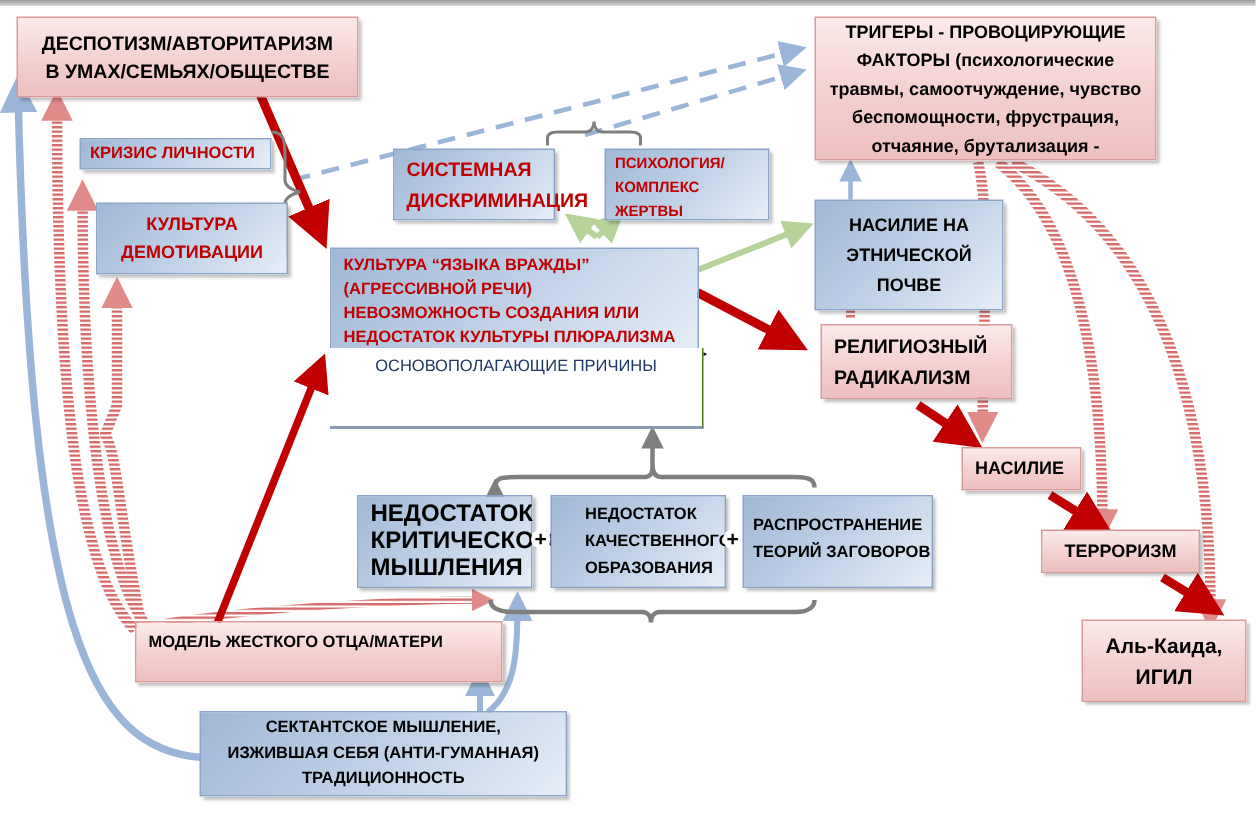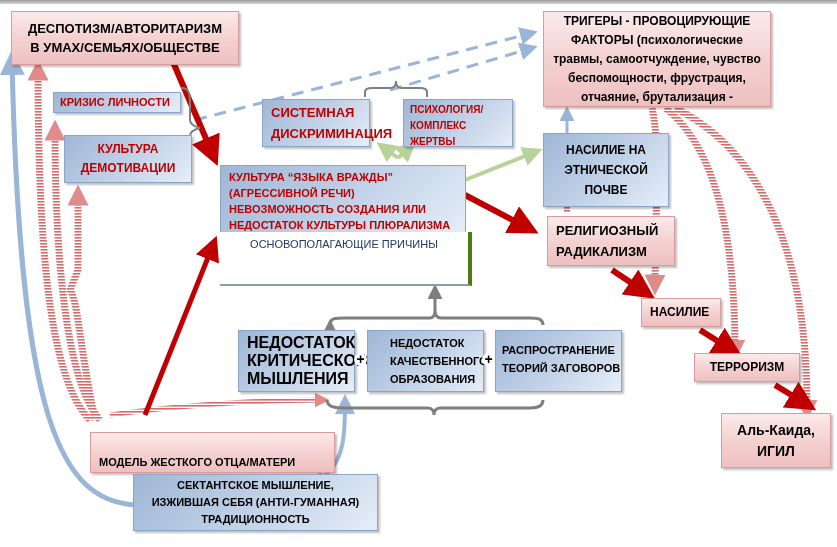--- a/index.html
+++ b/index.html
@@ -12,21 +12,21 @@
          display:flex; flex-direction:column; justify-content:center; }
   .red { background:linear-gradient(180deg,#fbeaea 0%,#f4cfcf 55%,#eec0c0 100%);
          border:1px solid #d99a9a; box-shadow:2px 2px 2px rgba(0,0,0,0.25); color:#000; }
   .blue { background:linear-gradient(135deg,#9fb7d6 0%,#c3d3e8 55%,#e6eef8 100%);
           border:1px solid #8aa5c8; box-shadow:2px 2px 2px rgba(0,0,0,0.25); color:#000; }
   .txt-red { color:#c00000; }
   .center { text-align:center; align-items:center; }
   .plus { position:absolute; width:13px; height:13px; border-radius:50%; background:#fff;
           color:#000; font-weight:bold; font-size:14px; line-height:12px; text-align:center; }
   .foundation { position:absolute; left:220px; top:232px; width:248px; height:52px;
-                border-right:4px solid #4d7c0f; border-bottom:2px solid #8a9ab0; background:#fff; }
+                border-right:1px solid #4d7c0f; border-bottom:2px solid #8a9ab0; background:#fff; }
   .foundation-label { position:absolute; left:0; width:248px; top:6px; text-align:center;
                       font-size:11px; color:#1f3864; }
 </style>
 </head>
 <body>
 
 <div class="topbar"></div>
 
 <svg class="links" viewBox="0 0 837 547">
   <defs>
@@ -157,19 +157,19 @@
 <div class="box blue" style="left:367px;top:330px;width:117px;height:62px;padding-left:22px;font-size:11px;line-height:18px;">
   <span>НЕДОСТАТОК КАЧЕСТВЕННОГО ОБРАЗОВАНИЯ</span>
 </div>
 
 <div class="plus" style="left:482px;top:353px;">+</div>
 
 <div class="box blue" style="left:495px;top:330px;width:127px;height:62px;padding-left:6px;font-size:11px;line-height:18px;justify-content:flex-start;padding-top:10px;">
   <span>РАСПРОСТРАНЕНИЕ ТЕОРИЙ ЗАГОВОРОВ</span>
 </div>
 
-<div class="box red" style="left:90px;top:414px;width:245px;height:41px;padding-left:8px;font-size:11px;justify-content:flex-end;padding-top:4px;margin-top:18px;">
+<div class="box red" style="left:90px;top:414px;width:245px;height:41px;padding-left:8px;font-size:11px;justify-content:flex-start;padding-top:4px;">
   <span>МОДЕЛЬ ЖЕСТКОГО ОТЦА/МАТЕРИ</span>
 </div>
 
 <div class="box blue center" style="left:133px;top:474px;width:245px;height:57px;padding:0 8px;font-size:11px;line-height:17px;">
   <span>СЕКТАНТСКОЕ МЫШЛЕНИЕ, ИЗЖИВШАЯ СЕБЯ (АНТИ-ГУМАННАЯ) ТРАДИЦИОННОСТЬ</span>
 </div>
 
 </body></html>

